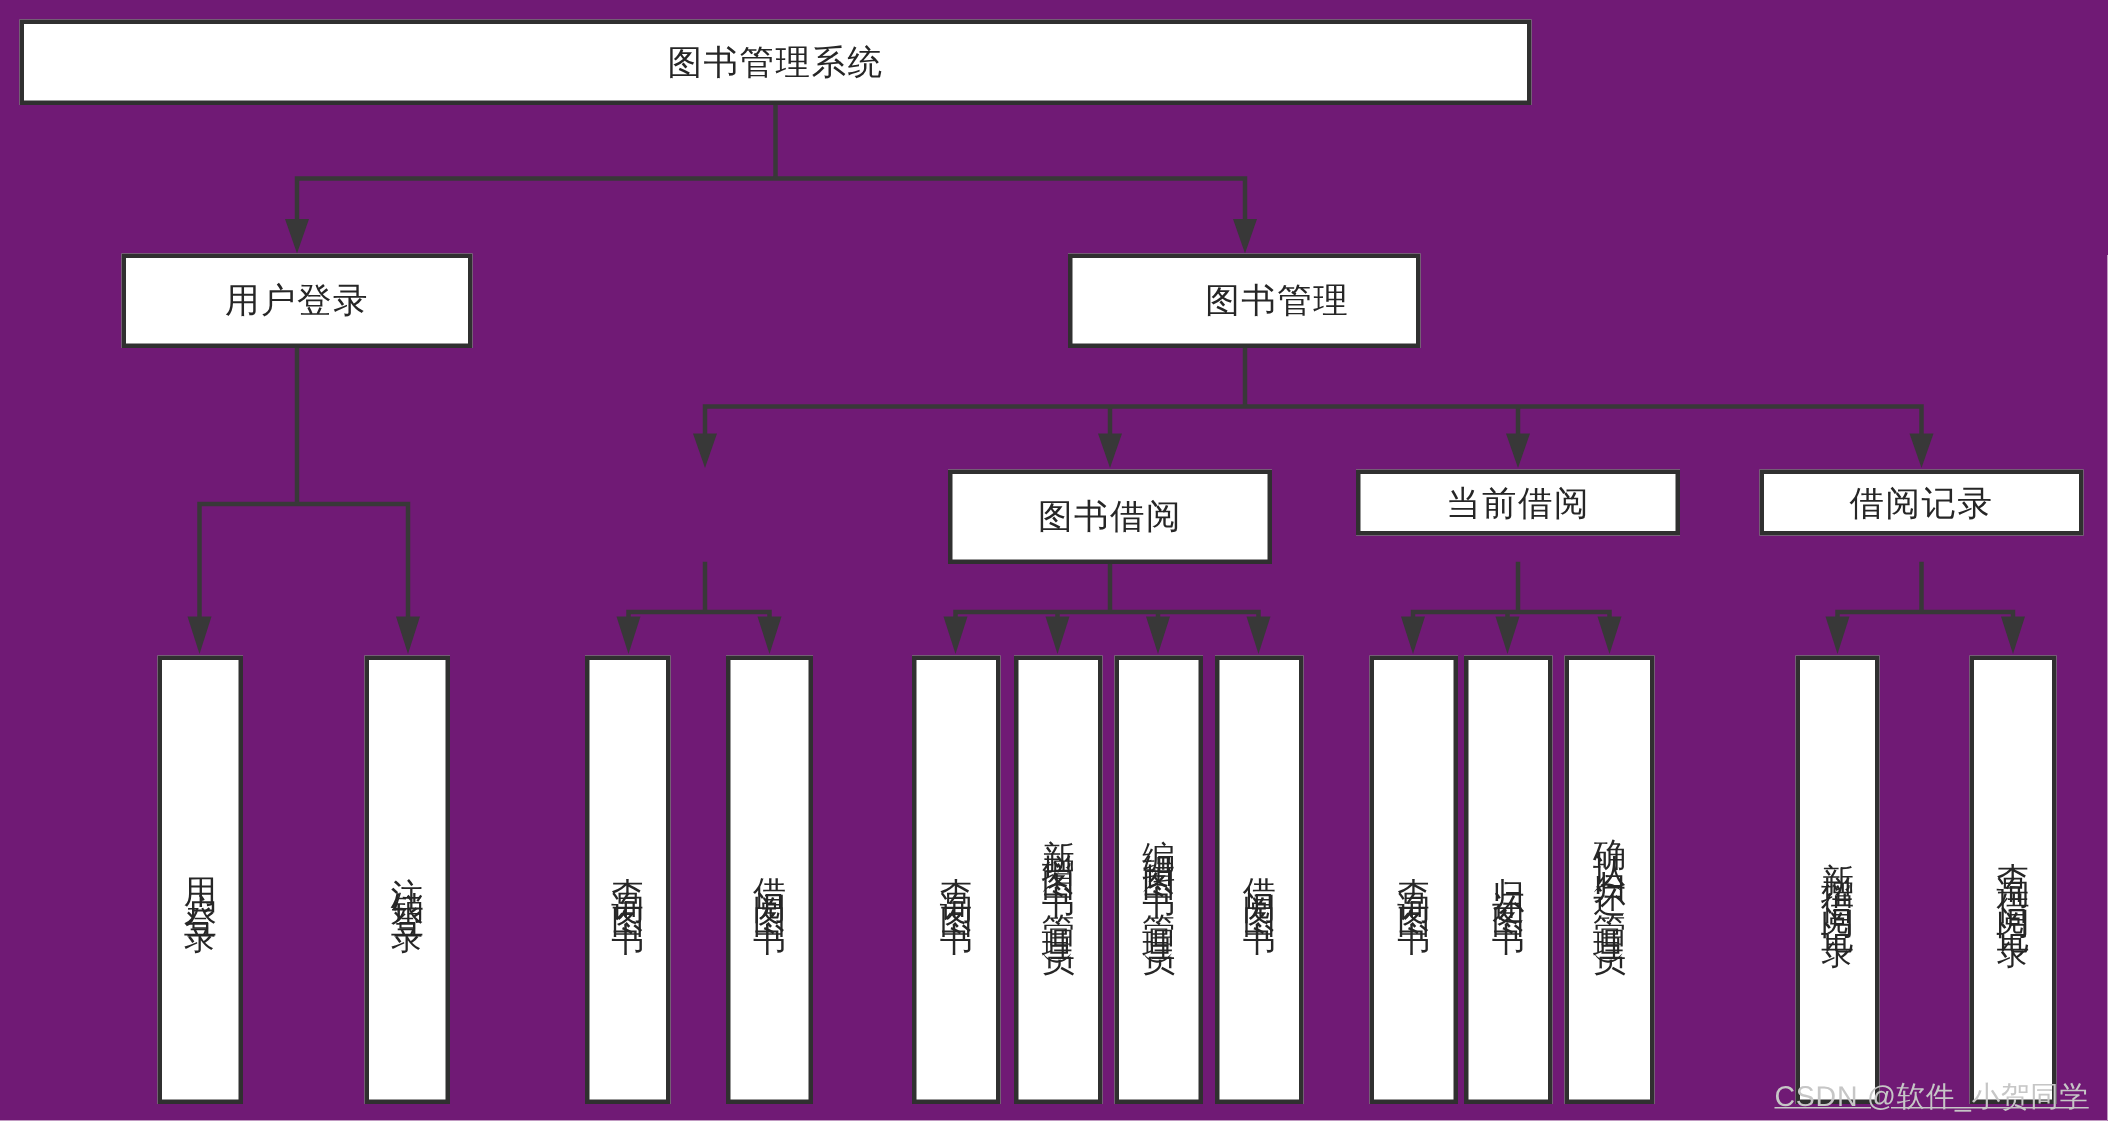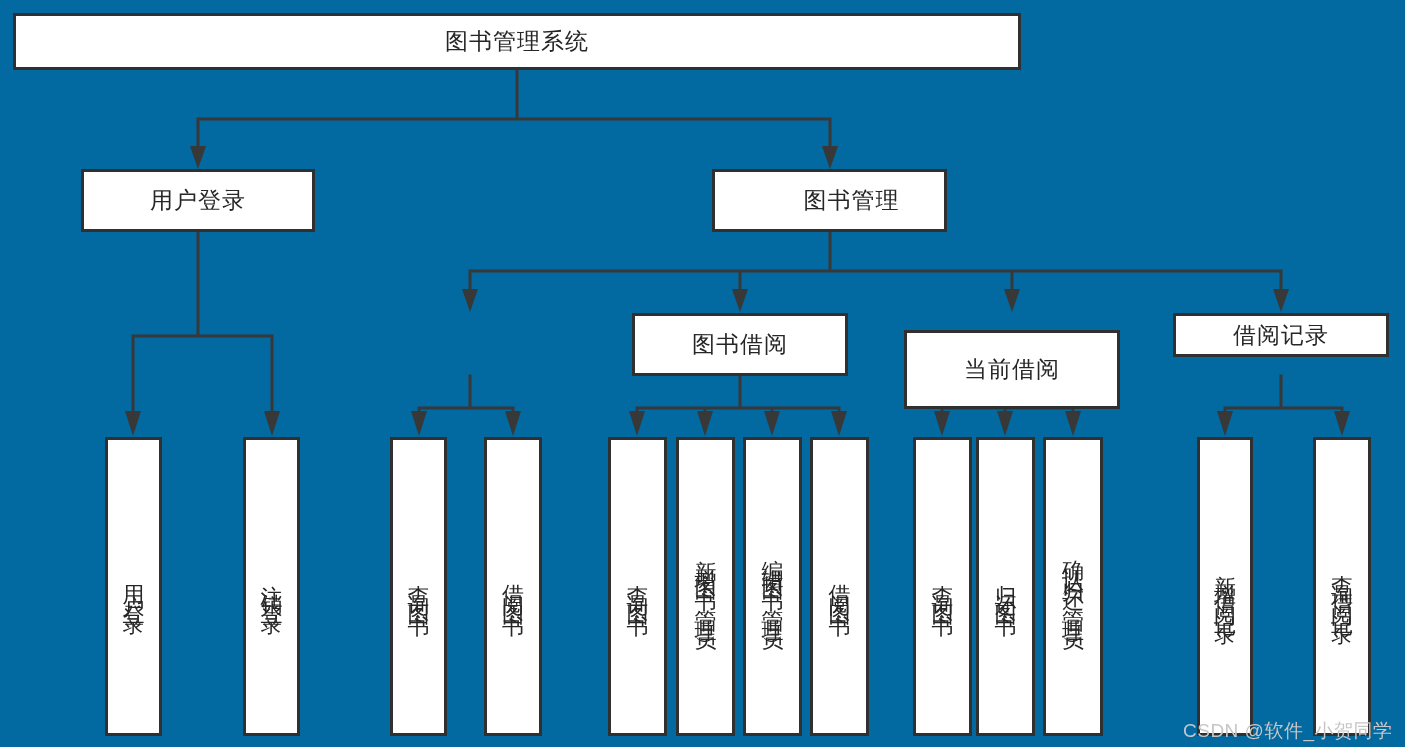--- a/index.html
+++ b/index.html
@@ -1,20 +1,20 @@
 <!DOCTYPE html>
 <html><head>
 <meta charset="utf-8">
 <style>
   html, body { margin: 0; padding: 0; background: #ffffff; }
   .canvas {
     position: relative;
     width: 1405px;
     height: 747px;
-    background: #0369a1;
+    background: #701a75;
     overflow: hidden;
     font-family: "Liberation Sans", sans-serif;
   }
   svg.connectors { position: absolute; left: 0; top: 0; z-index: 1; }
   .node {
     position: absolute;
     box-sizing: border-box;
     background: #ffffff;
     border: 3px solid #303030;
     display: flex;
@@ -33,20 +33,21 @@
   }
   .watermark {
     position: absolute;
     left: 1183px;
     top: 718px;
     font-size: 19px;
     letter-spacing: 0.5px;
     color: #c6c6c6;
     z-index: 6;
     white-space: nowrap;
+    text-decoration: underline;
   }
 </style>
 </head>
 <body>
 
 <div class="canvas">
 
   <svg class="connectors" width="1405" height="747" viewBox="0 0 1405 747">
     <path d="M517 69 V119 M198 119 H830 M198 119 V148 M830 119 V148
          M198 232 V336 M133 336 H272 M133 336 V412 M272 336 V412
@@ -77,21 +78,21 @@
       <polygon points="1334,411 1350,411 1342,436"></polygon>
     </g>
   </svg>
 
   <div class="node h-node" style="left:13px; top:13px; width:1008px; height:57px;">图书管理系统</div>
 
   <div class="node h-node" style="left:81px; top:169px; width:234px; height:63px;">用户登录</div>
   <div class="node h-node" style="left:712px; top:169px; width:235px; height:63px;padding-left:44px;">图书管理</div>
 
   <div class="node h-node" style="left:632px; top:313px; width:216px; height:63px;">图书借阅</div>
-  <div class="node h-node" style="left:904px; top:330px; width:216px; height:79px;">当前借阅</div>
+  <div class="node h-node" style="left:904px; top:313px; width:216px; height:44px;">当前借阅</div>
   <div class="node h-node" style="left:1173px; top:313px; width:216px; height:44px;">借阅记录</div>
 
   <div class="node leaf" style="left:105px; top:437px; width:57px; height:299px;">用户登录</div>
   <div class="node leaf" style="left:243px; top:437px; width:57px; height:299px;">注销登录</div>
 
   <div class="node leaf" style="left:390px; top:437px; width:57px; height:299px;">查询图书</div>
   <div class="node leaf" style="left:484px; top:437px; width:58px; height:299px;">借阅图书</div>
 
   <div class="node leaf" style="left:608px; top:437px; width:59px; height:299px;">查询图书</div>
   <div class="node leaf" style="left:676px; top:437px; width:59px; height:299px;">新增图书（管理员）</div>

